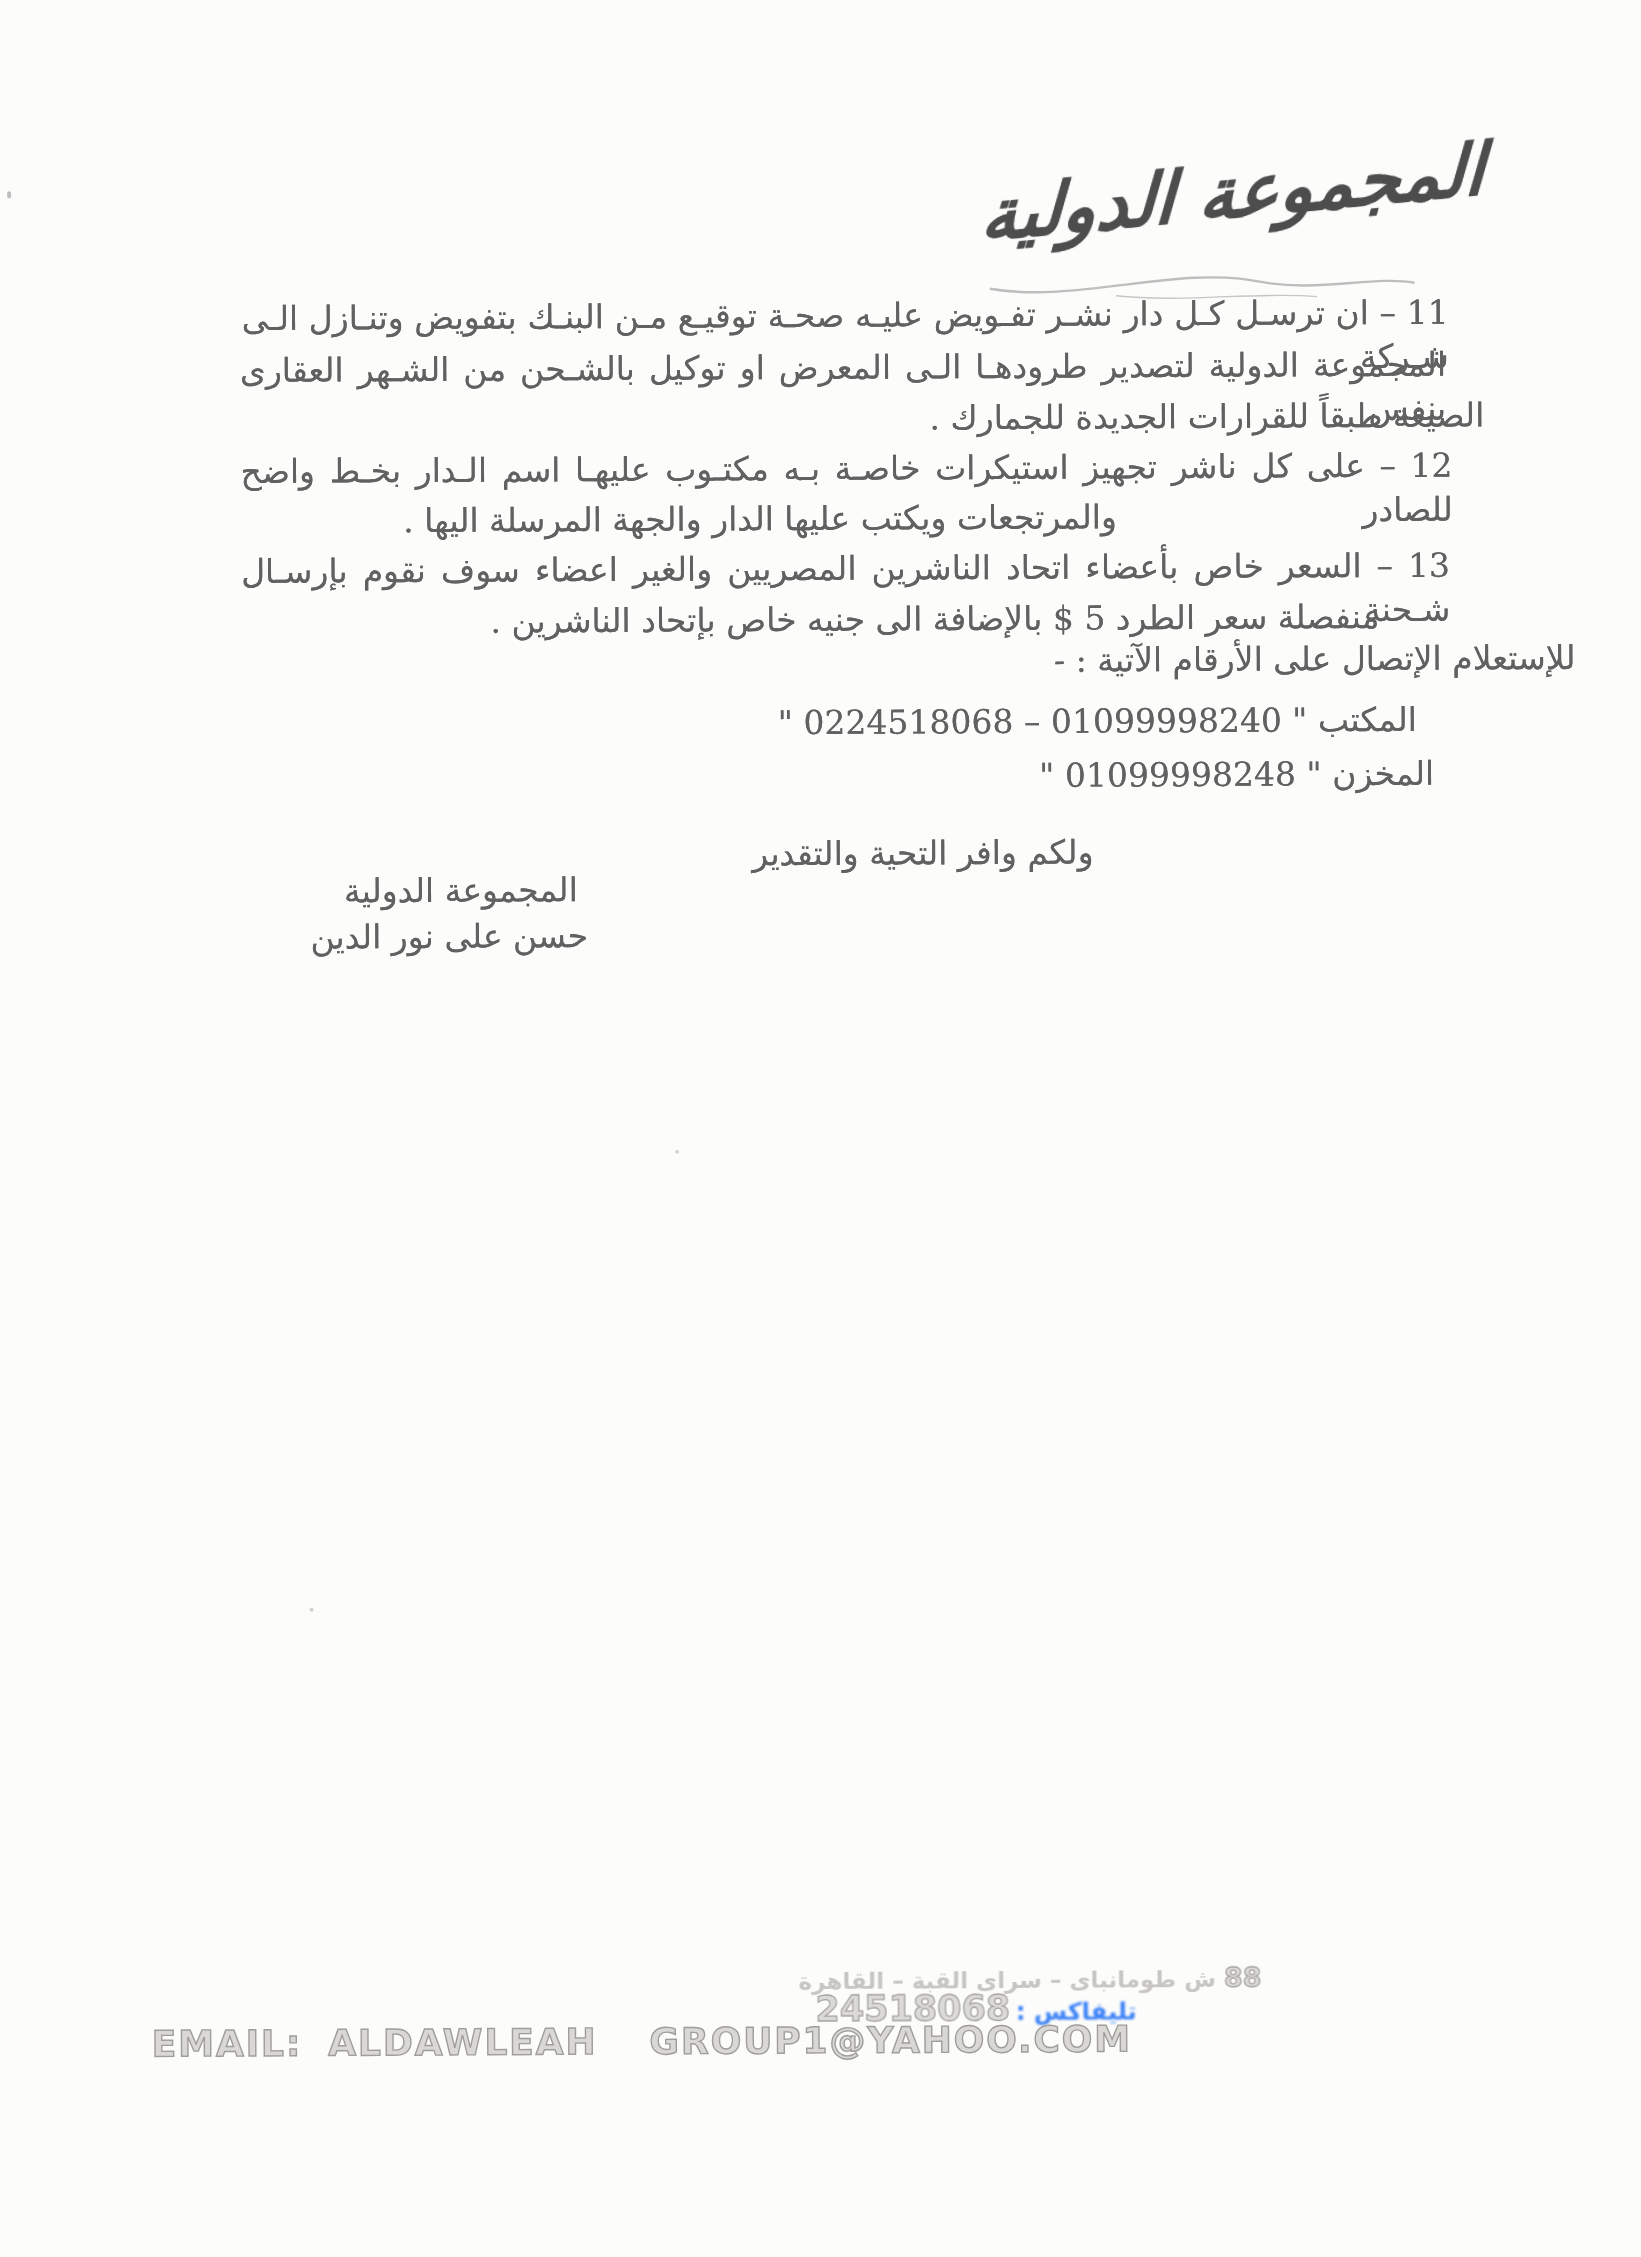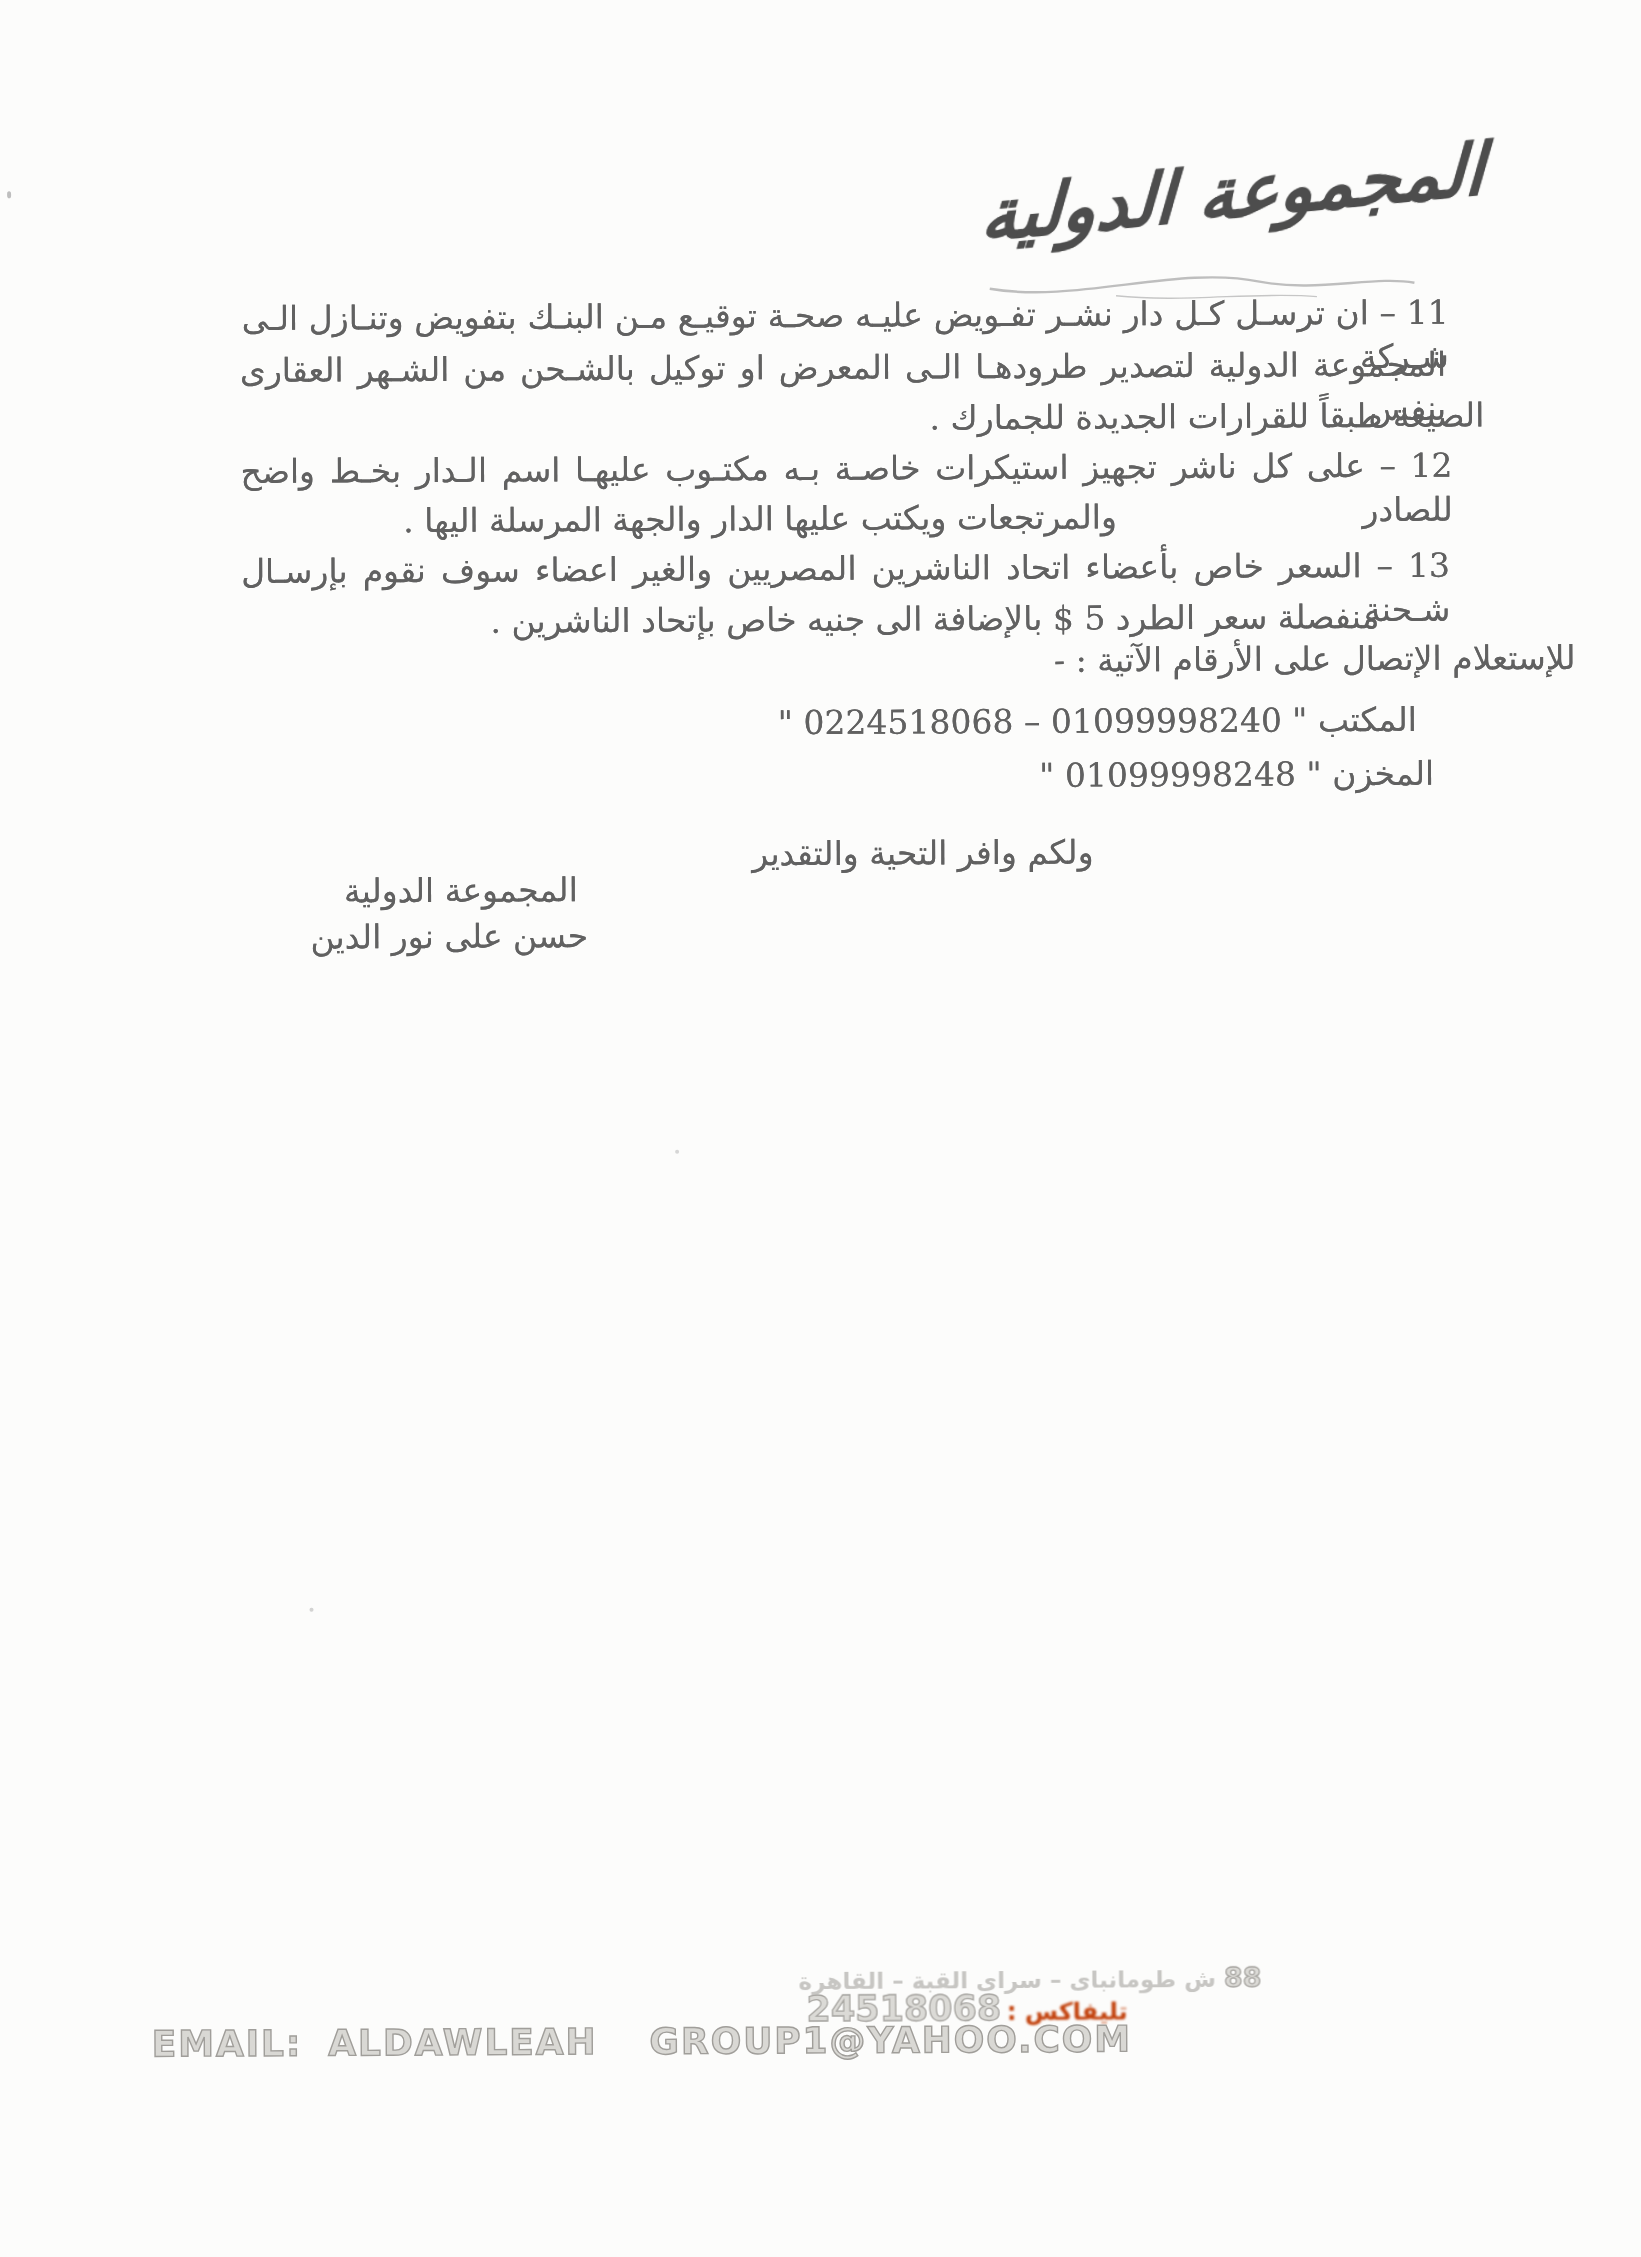--- a/index.html
+++ b/index.html
@@ -34,21 +34,21 @@
     white-space:normal;text-align:justify;text-align-last:justify;
   }
   .r{text-align:right;}
   
   .foot{
     position:absolute;direction:rtl;white-space:nowrap;
     font-family:"DejaVu Sans",sans-serif;font-weight:bold;
   }
   .addr{font-size:23px;color:#c7c6c3;letter-spacing:1px;filter:blur(0.7px);}
   .addr .outline{font-size:27px;}
-  .faxlbl{font-size:24px;color:#c2410c;filter:blur(0.8px);margin-right:18px;}
+  .faxlbl{font-size:24px;color:#3b82f6;filter:blur(0.8px);margin-right:9px;}
   .outline{
     color:#dbdad6;
     -webkit-text-stroke:1.3px #a7a5a1;
     filter:blur(0.3px);
   }
   .faxnum{font-size:35px;letter-spacing:3.9px;margin-left:5.8px;}
   .email{
     direction:ltr;font-size:36px;letter-spacing:1.9px;word-spacing:11.6px;
     white-space:pre;-webkit-text-stroke:1.4px #a09e9a;color:#d9d8d4;
   }

